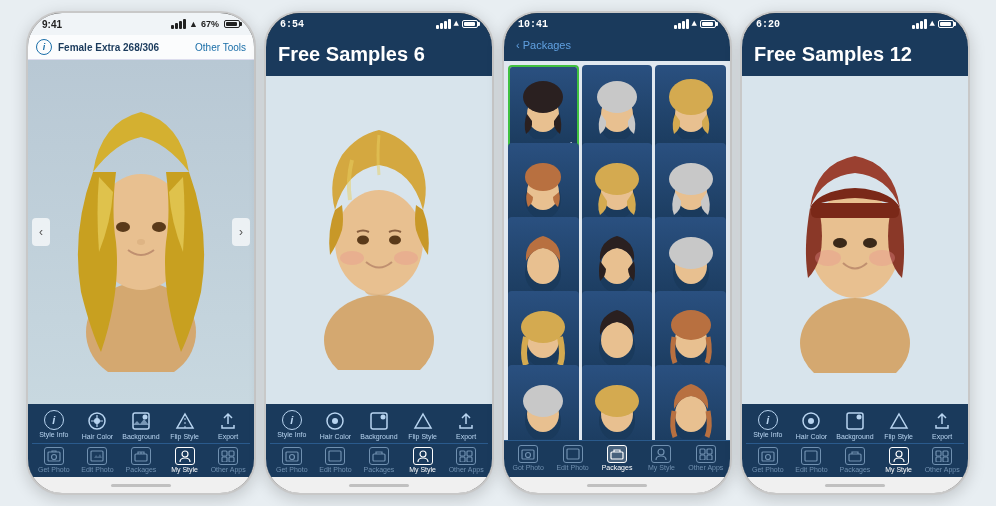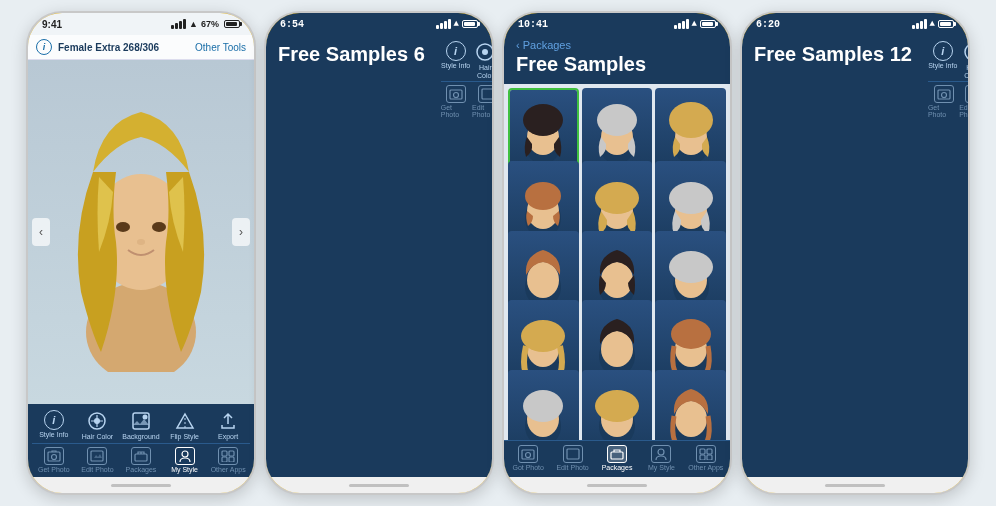--- a/index.html
+++ b/index.html
@@ -19,21 +19,21 @@
       gap: 8px;
       padding: 10px;
       align-items: center;
       justify-content: center;
     }
 
     
     .phone {
       width: 230px;
       height: 484px;
-      background: #eab308;
+      background: #404040;
       border-radius: 36px;
       border: 2px solid #c8c8c8;
       overflow: hidden;
       position: relative;
       box-shadow: 0 4px 16px rgba(0,0,0,0.18);
       display: flex;
       flex-direction: column;
     }
 
     
@@ -154,21 +154,21 @@
       border-radius: 3px;
       display: flex; align-items: center; justify-content: center;
       font-size: 10px;
     }
 
     
     .phone2-screen {
       background: #e8f0f5;
       flex: 1;
       display: flex;
-      flex-direction: row;
+      flex-direction: column;
     }
     .page-header {
       background: #1a3a5c;
       padding: 8px 12px 10px;
       flex-shrink: 0;
     }
     .page-title {
       color: #fff;
       font-size: 20px;
       font-weight: 700;
@@ -228,21 +228,21 @@
       width: 100%; height: 100%;
       display: flex; align-items: center; justify-content: center;
       background: linear-gradient(180deg, #2a5080 0%, #1a3a5c 100%);
     }
 
     
     .phone4-screen {
       background: #e8f0f5;
       flex: 1;
       display: flex;
-      flex-direction: row;
+      flex-direction: column;
     }
 
     
     .sb-dark {
       background: #1a3a5c;
       color: #fff;
       font-family: Liberation Mono, monospace;
     }
     .sb-dark .signal-bar { background: #fff; }
     .sb-dark .battery { border-color: #fff; }
@@ -602,21 +602,20 @@
           </div>
       </div>
     </div>
 
     <div class="screen phone3-screen">
       <div class="page-header3">
         <div class="back-nav">
           <span>‹</span>
           <span>Packages</span>
         </div>
-        <div class="page-title">Free Samples</div>
       </div>
 
       <div class="grid-container">
 
         <div class="grid-item selected" style="border:2px solid #40c040;">
           <div class="grid-face">
               <svg width="50" height="60" viewBox="0 0 50 60">
                 <ellipse cx="25" cy="42" rx="18" ry="20" fill="#1a3a5c"></ellipse>
                 <ellipse cx="25" cy="35" rx="16" ry="18" fill="#e8c090"></ellipse>
                 <ellipse cx="25" cy="18" rx="20" ry="16" fill="#2a2020"></ellipse>

